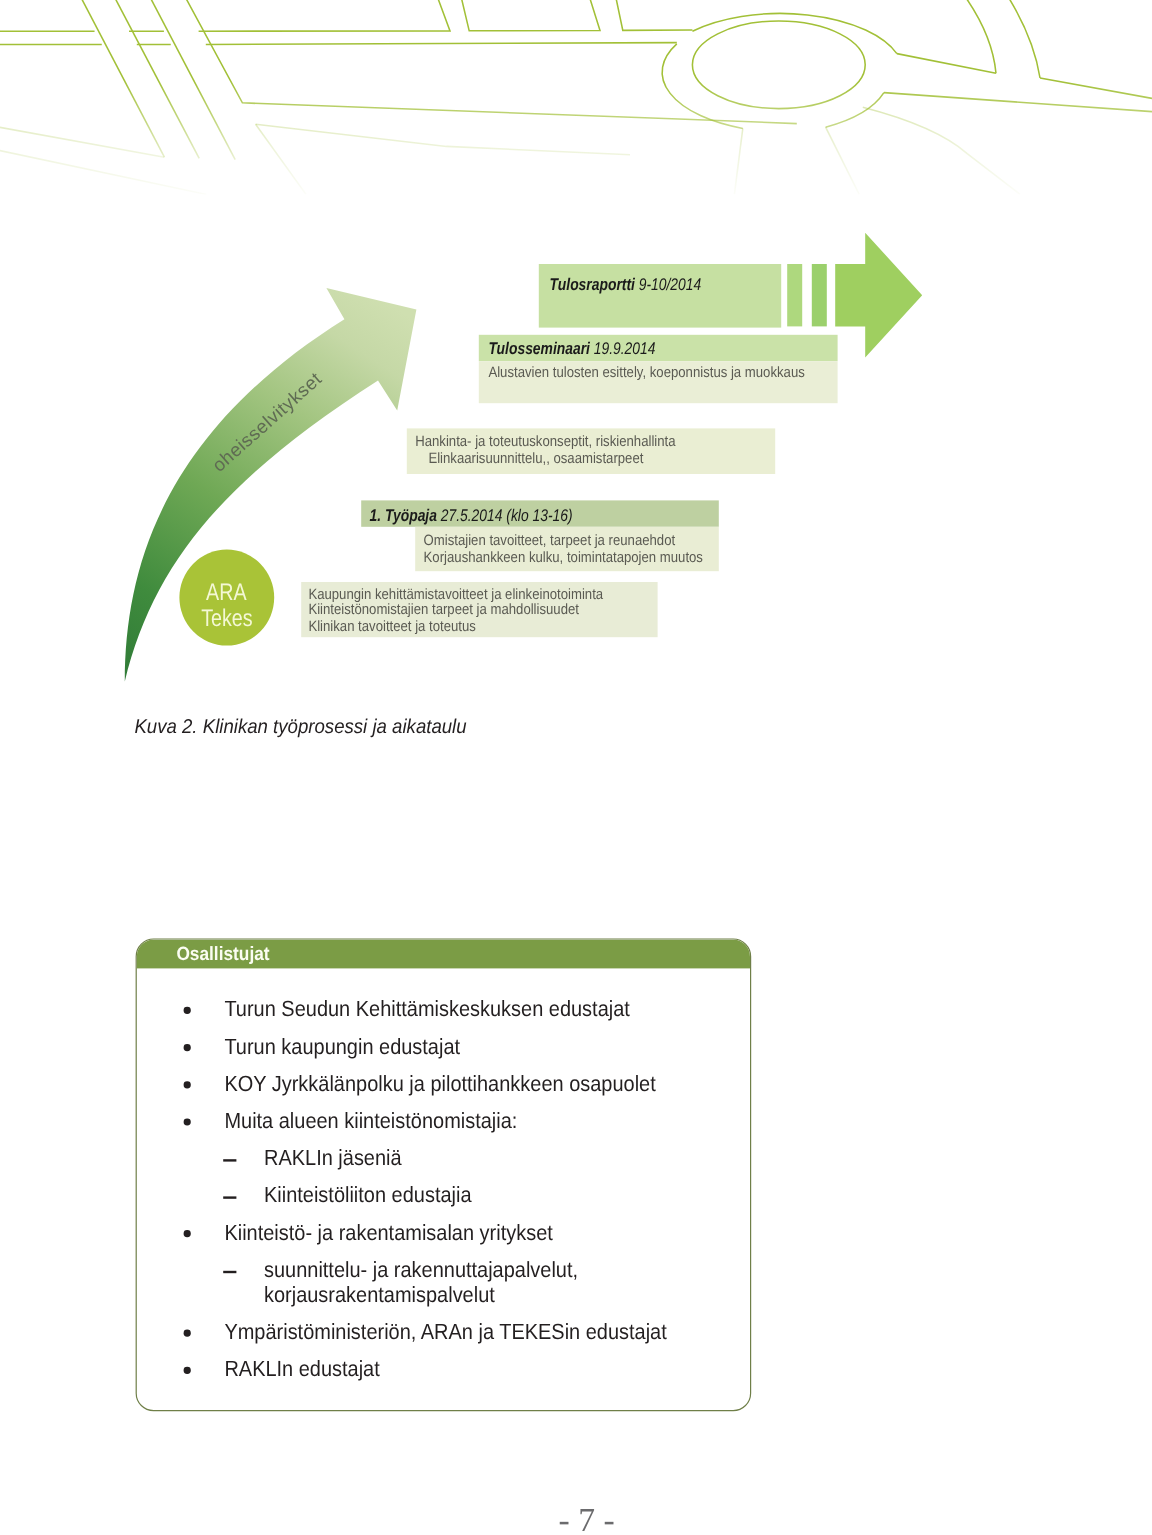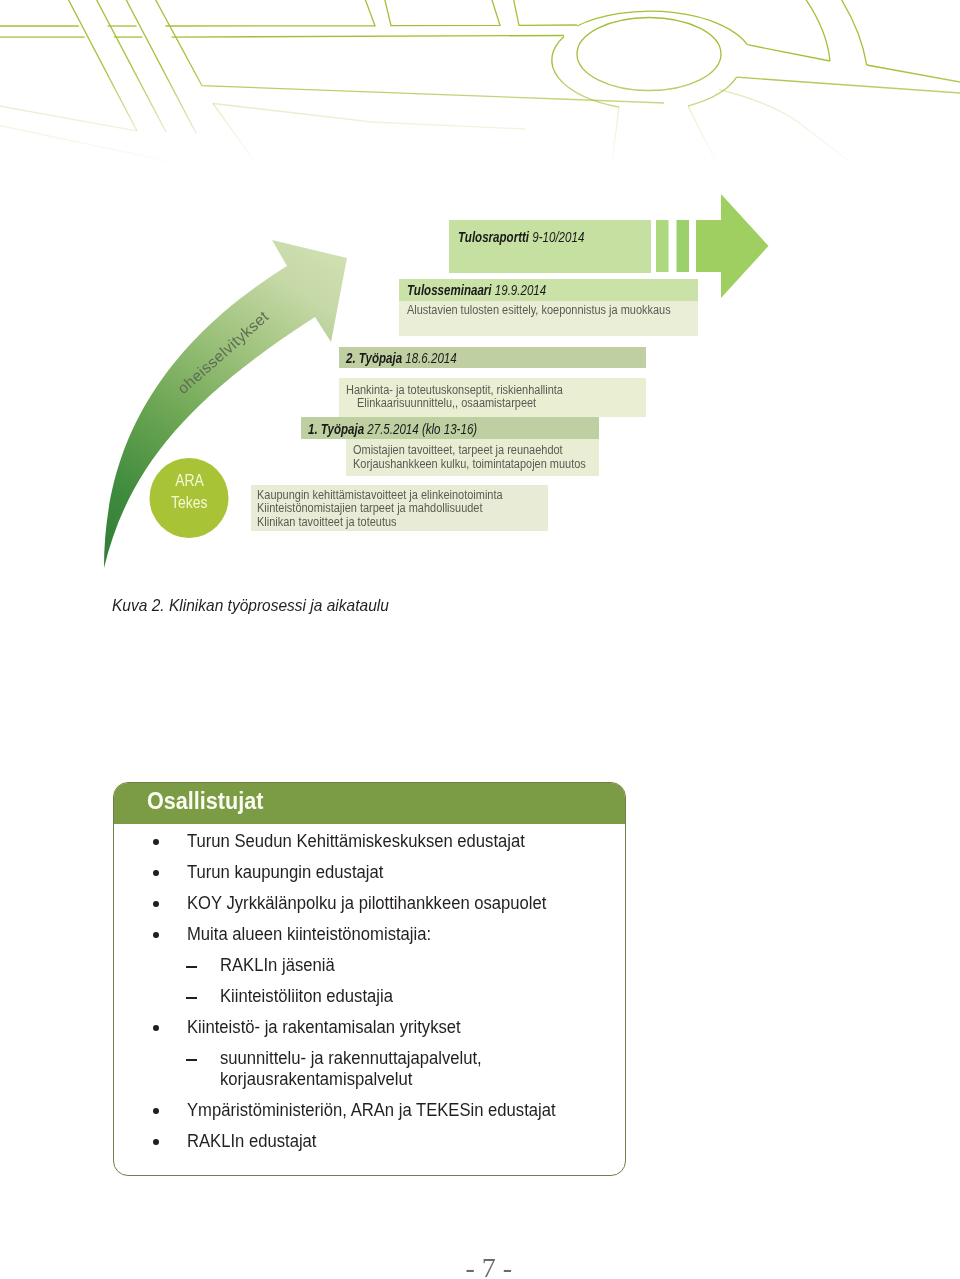--- a/index.html
+++ b/index.html
@@ -33,34 +33,34 @@
   #step2 .hd{background:#bfcfa1;}
   #step2 .bd{background:#eaeed3;margin-top:10px;}
   #step3 .hd{background:#bed0a1;}
   #step3 .bd{background:#e9edd4;margin-left:45px;}
   #step4 .hd{background:#cae5a8;}
   #step4 .bd{background:#e8ecd6;}
 
   #arrow-label{position:absolute;left:179.7px;top:390.5px;font-size:15.5px;color:#5f6b53;
       transform:rotate(-41.6deg);transform-origin:0 0;white-space:nowrap;
       letter-spacing:0.45px;line-height:0;}
-  #circle-label{position:absolute;left:149px;top:470px;width:80px;text-align:center;
-      color:#f4f8d5;font-size:17px;line-height:22px;}
+  #circle-label{position:absolute;left:149px;top:483px;width:80px;text-align:center;
+      color:#f4f8d5;font-size:20px;line-height:22px;}
   #circle-label > div > span{display:inline-block;transform:scaleX(0.82);}
 
   #caption{position:absolute;left:112.4px;top:606px;font-style:italic;
            color:#231f20;font-size:16.6px;line-height:0;white-space:nowrap;}
   #caption > span{display:inline-block;transform:scaleX(0.935);transform-origin:0 0;}
 
   
   #participants{position:absolute;left:113px;top:782px;width:513px;height:394px;
                 border:1.3px solid #6f7f48;border-radius:15px;box-sizing:border-box;
                 background:#fff;overflow:hidden;}
-  #participants-header{position:absolute;left:0;top:0;width:513px;height:41px;
-                background:#7b9c45;color:#fbfdf2;font-weight:bold;font-size:24px;
+  #participants-header{position:absolute;left:0;top:0;width:513px;height:24px;
+                background:#7b9c45;color:#fbfdf2;font-weight:bold;font-size:16px;
                 box-sizing:border-box;overflow:hidden;}
   #participants-header > span{display:inline-block;transform:scaleX(0.90);
                 transform-origin:0 0;position:absolute;left:33.2px;top:3.6px;}
   #participants-list{position:absolute;left:0;top:0;width:513px;height:392px;
                 font-size:18.3px;color:#231f20;line-height:0;}
   .li{position:absolute;white-space:nowrap;width:513px;}
   .li .mk{position:absolute;display:block;font-size:0;line-height:0;color:transparent;}
   .li.l1 .mk{width:5.8px;height:5.8px;border-radius:50%;background:#231f20;}
   .li.l2 .mk{width:10.3px;height:2.1px;background:#231f20;}
   .li .tx{display:block;transform:scaleX(0.91);transform-origin:0 0;
@@ -185,23 +185,20 @@
     <div class="step" id="step1" style="left: 399px; top: 279px; width: 299px; height: 57px;">
         <div class="hd" style="font-size: 14.1px; height: 22px; line-height: normal;">
           <span class="inner" style="left: 8px; top: 2.9395px;"><span>Tulosseminaari</span><span class="date" style="font-weight: normal;"> 19.9.2014</span></span>
         </div>
         <div class="bd" style="font-size: 12.5px; height: 35px; line-height: normal;">
           <div style="left: 8px; top: 2.3875px;"><span>Alustavien tulosten esittely, koeponnistus  ja muokkaus</span></div>
           <div style="left: 8px; top: 34px;"><span>Jatkotoimenpiteet</span></div>
         </div>
       </div>
     <div class="step" id="step2" style="left: 338.6px; top: 346.5px; width: 307.7px; height: 60.5px;">
-        <div class="hd" style="font-size: 14.1px; height: 21.7px; line-height: normal;">
-          <span class="inner" style="left: 7.5px; top: 3.4395px;"><span>2. Työpaja</span><span class="date" style="font-weight: normal;">  18.6.2014</span></span>
-        </div>
         <div class="bd" style="font-size: 12.5px; height: 38.8px; line-height: normal;">
           <div style="left: 7.5px; top: 4.4875px;"><span>Hankinta- ja toteutuskonseptit, riskienhallinta</span></div>
           <div style="left: 18px; top: 18.2875px;"><span>Elinkaarisuunnittelu,, osaamistarpeet</span></div>
         </div>
       </div>
     <div class="step" id="step3" style="left: 301px; top: 417.3px; width: 298px; height: 46px;">
         <div class="hd" style="font-size: 14.1px; height: 22px; line-height: normal;">
           <span class="inner" style="left: 7px; top: 3.9395px;"><span>1. Työpaja</span><span class="date" style="font-weight: normal;">  27.5.2014 (klo 13-16)</span></span>
         </div>
         <div class="bd" style="font-size: 12.5px; height: 36.4px; line-height: normal;">

